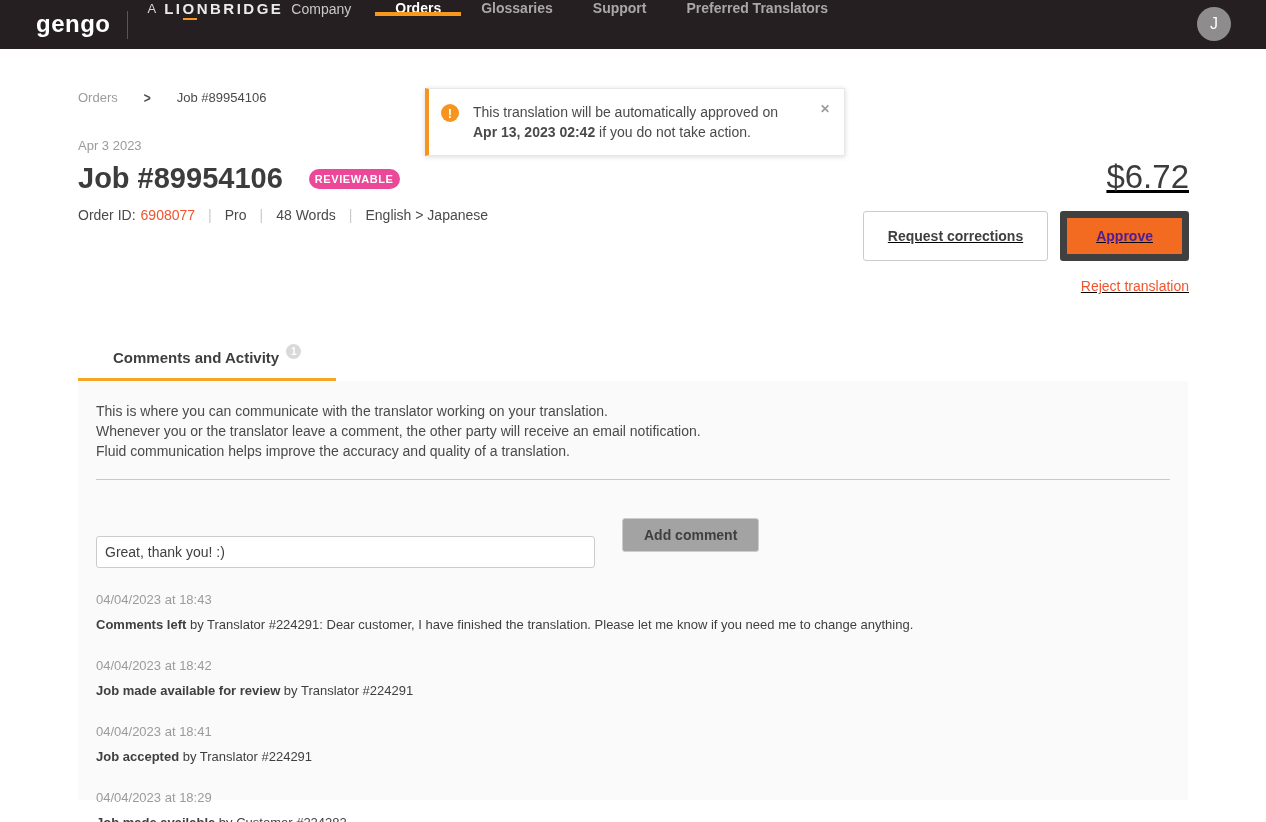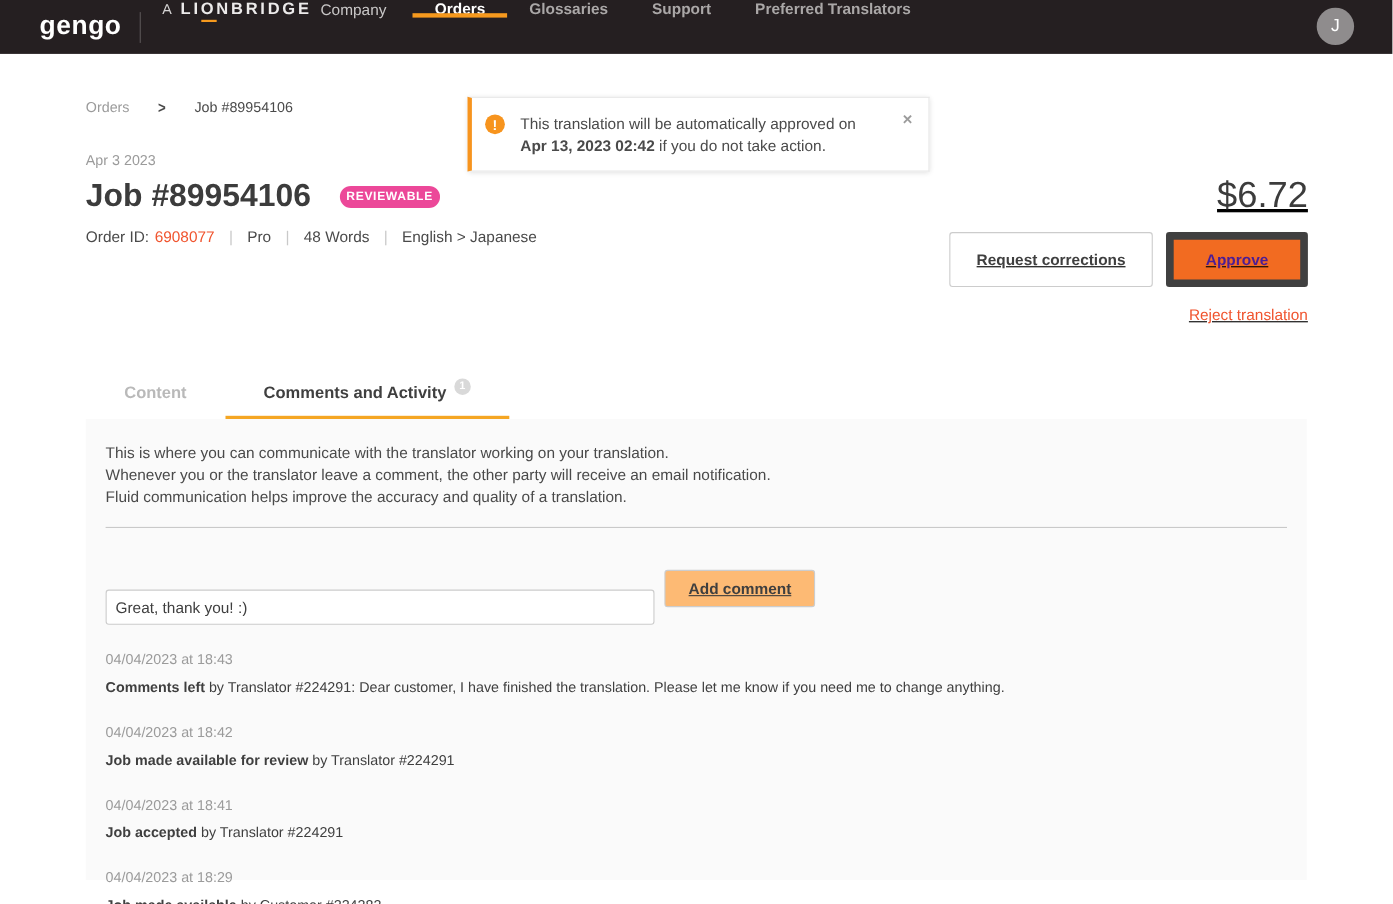--- a/index.html
+++ b/index.html
@@ -56,21 +56,21 @@
   .tab.active { color:#3f3f3f; }
   .tab.active::after { content:""; position:absolute; left:0; right:0; bottom:0; height:3px; background:#f5a623; }
   .tab-badge { width:15px; height:15px; border-radius:50%; background:#d9d9d9; color:#fff; font-size:10px; font-weight:bold; display:flex; align-items:center; justify-content:center; margin:-12px 0 0 7px; }
 
   
   .panel { position:absolute; left:78px; top:381px; width:1110px; height:419px; background:#fafafa; padding:20px 18px; }
   .intro p { font-size:14px; color:#4a4a4a; line-height:20px; }
   .panel-divider { border:none; border-top:1px solid #c9c9c9; margin:18px 0 0 0; }
   .comment-row { margin-top:22px; display:flex; align-items:center; }
   .comment-input { width:499px; height:32px; border:1px solid #ccc; border-radius:3px; padding:0 8px; font-family:inherit; font-size:14px; color:#3f3f3f; background:#fff; outline:none;margin-top:34px; }
-  .btn-addcomment { background:#fdba74; border:1px solid #ccc; color:#3f3f3f; padding:8px 21px; margin-left:9px;text-decoration:underline; }
+  .btn-addcomment { background:#a3a3a3; border:1px solid #ccc; color:#3f3f3f; padding:8px 21px; margin-left:27px; }
 
   .activity { margin-top:24px; }
   .entry { margin-bottom:26px; }
   .entry-ts { font-size:13px; color:#9b9b9b; }
   .entry-body { margin-top:10px; font-size:13px; color:#3f3f3f; }
   .entry-body b { font-weight:bold; }
 </style>
 </head>
 <body>
 
@@ -124,21 +124,20 @@
 <section class="price-block">
   <div class="price">$6.72</div>
   <div class="action-row">
     <button class="btn btn-secondary">Request corrections</button>
     <button class="btn btn-approve">Approve</button>
   </div>
   <div class="reject-link">Reject translation</div>
 </section>
 
 <div class="tabs">
-  <div class="tab">Content</div>
   <div class="tab active">
     <span>Comments and Activity</span>
     <span class="tab-badge">1</span>
   </div>
 </div>
 
 <section class="panel">
   <div class="intro">
     <p>This is where you can communicate with the translator working on your translation.</p>
     <p>Whenever you or the translator leave a comment, the other party will receive an email notification.</p>

